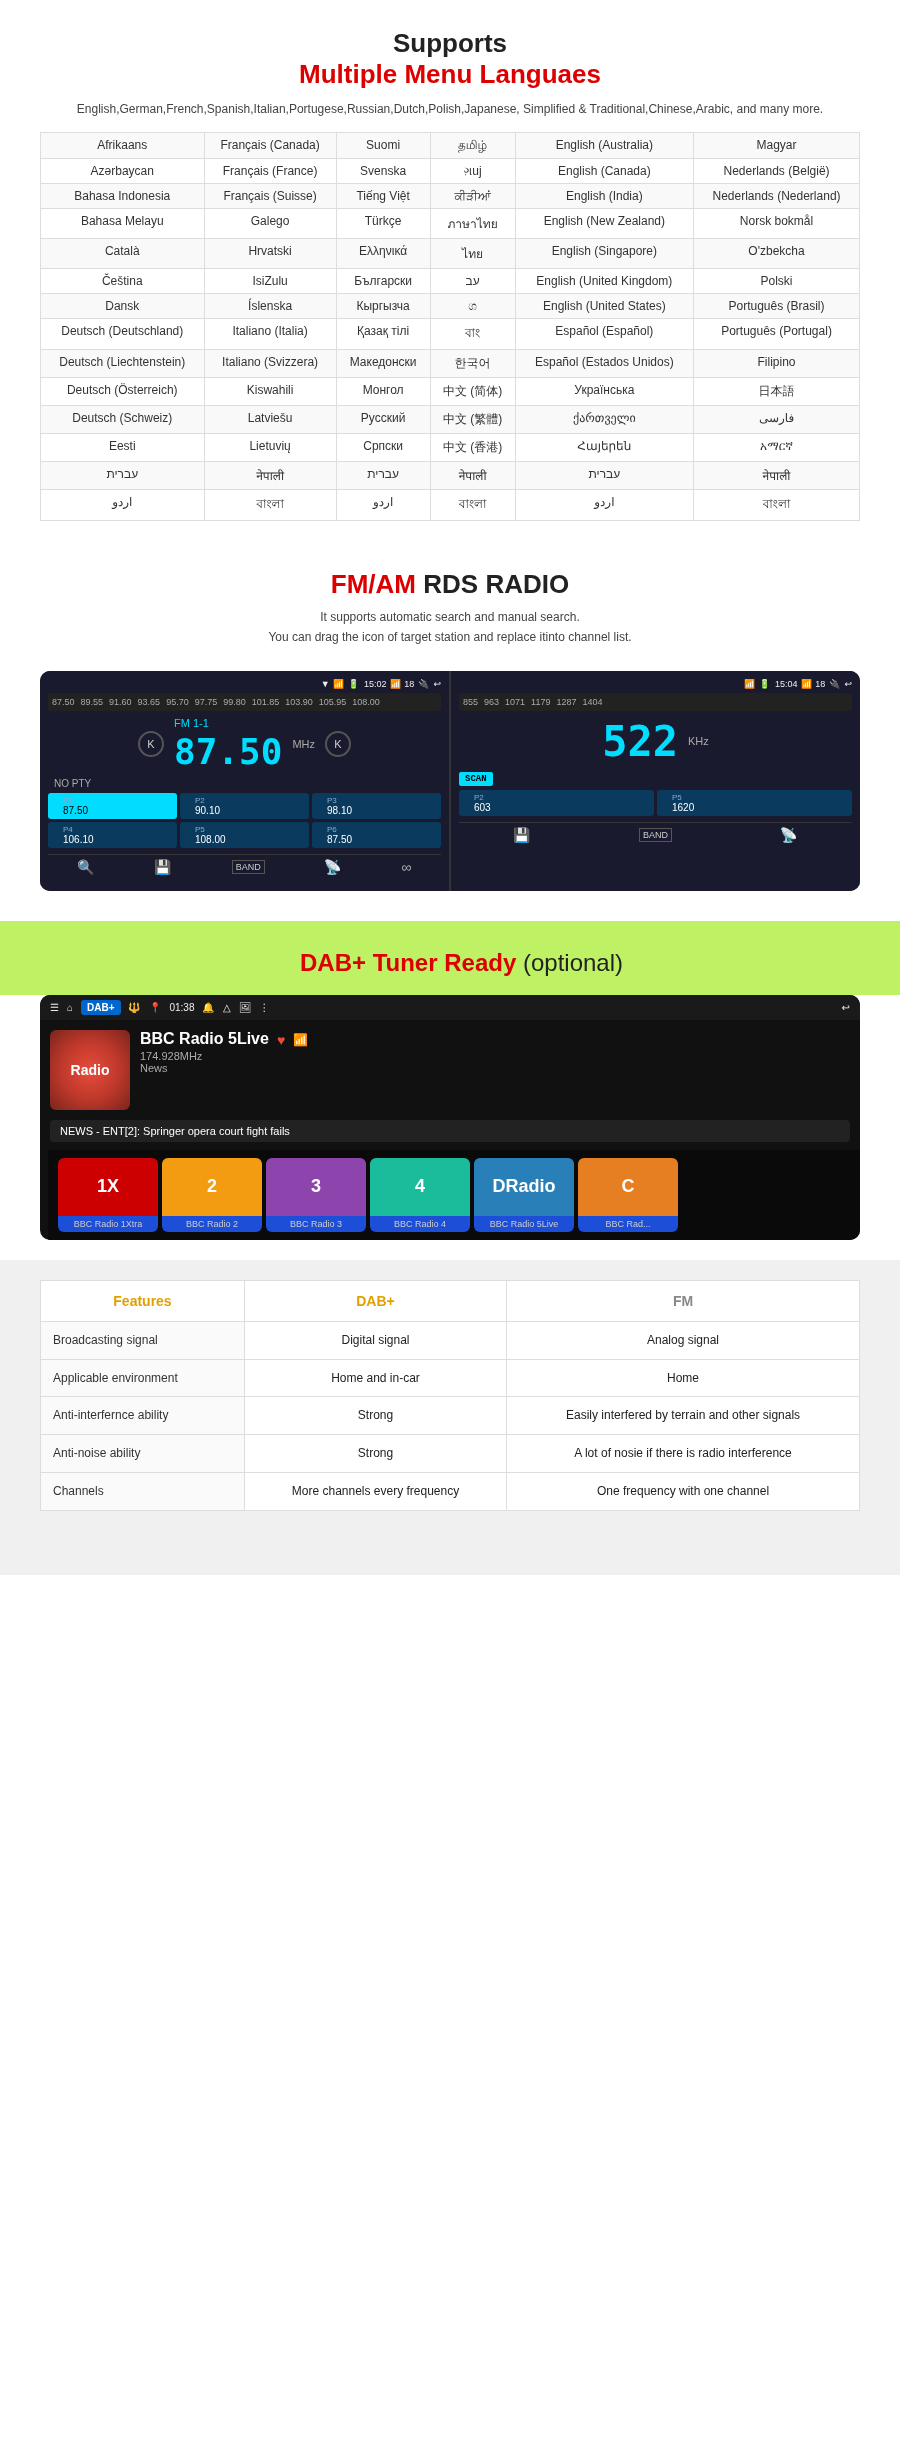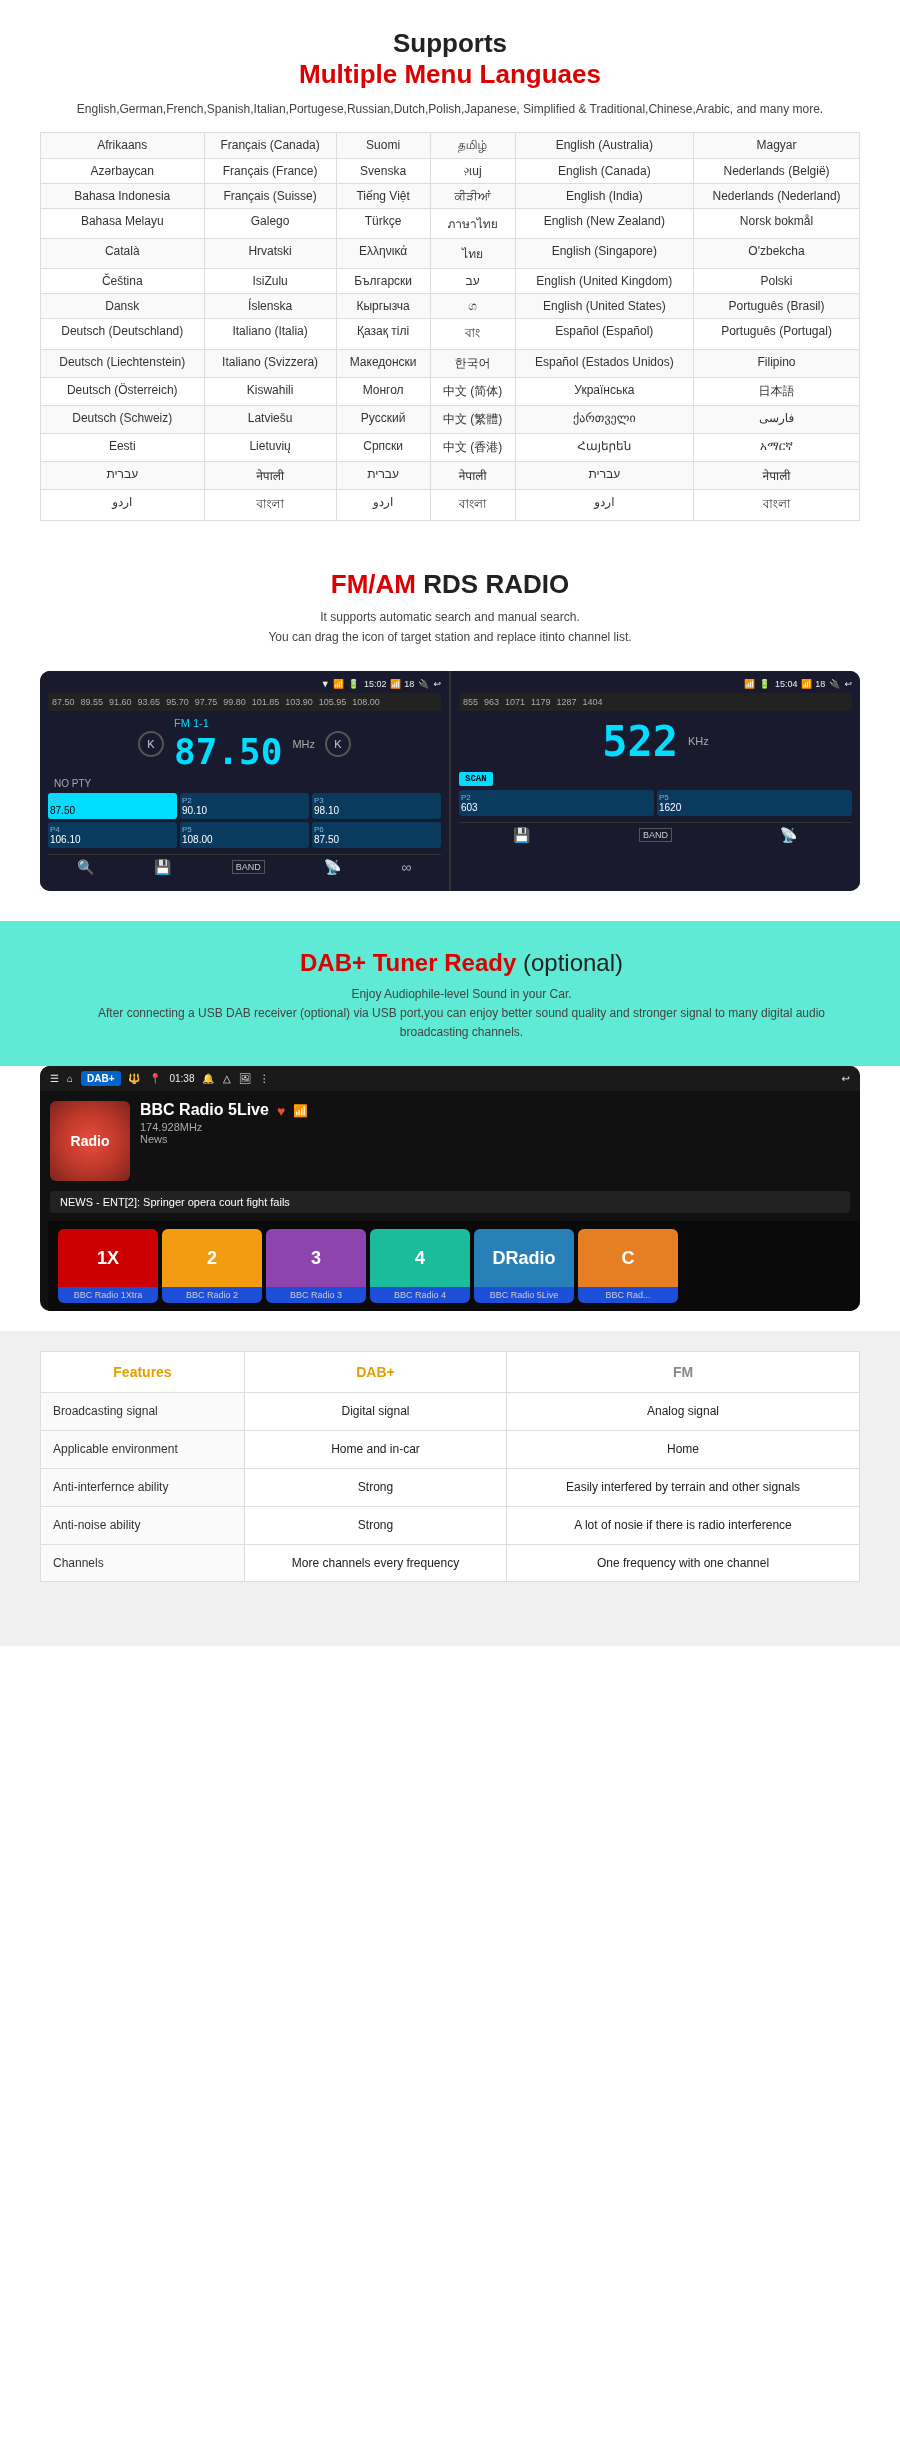--- a/index.html
+++ b/index.html
@@ -138,21 +138,21 @@
     }
     .radio-presets {
       display: grid;
       grid-template-columns: repeat(3, 1fr);
       gap: 3px;
       margin-top: 4px;
     }
     .radio-preset {
       background: #0a3a5e;
       border-radius: 3px;
-      padding: 3px 2px;
+      padding: 3px 15px;
       font-size: 10px;
       color: #fff;
     }
     .radio-preset.active { background: #0df; color: #000; }
     .radio-preset-label {
       font-size: 8px;
       color: #88aacc;
       display: block;
     }
     .radio-toolbar {
@@ -164,21 +164,21 @@
       border-top: 1px solid #333;
     }
     .radio-toolbar-btn {
       font-size: 14px;
       color: #aaa;
     }
 
     
     .section-dab {
       padding: 28px 40px 10px 63px;
-      background: #5eead4;
+      background: #bef264;
     }
     .dab-title {
       font-size: 24px;
       font-weight: 900;
       margin-bottom: 8px;
     }
     .dab-title span.red { color: #d00; }
     .dab-title span.normal { color: #222; font-weight: normal; }
     .dab-desc {
       font-size: 12px;
@@ -565,24 +565,20 @@
       <span class="radio-toolbar-btn">📡</span>
     </div>
   </div>
 </div>
 
 <div class="section-wrapper section-dab">
   <div class="dab-title">
     <span class="red">DAB+ Tuner Ready</span>
     <span class="normal"> (optional)</span>
   </div>
-  <p class="dab-desc">
-    <span>Enjoy Audiophile-level Sound in your Car.</span><br>
-    <span>After connecting a USB DAB receiver (optional) via USB port,you can enjoy better sound quality and stronger signal to many digital audio broadcasting channels.</span>
-  </p>
 </div>
 
 <div class="dab-mockup">
   <div class="dab-statusbar">
     <span>☰</span>
     <span>⌂</span>
     <div class="dab-logo">DAB+</div>
     <span>🔱</span>
     <span>📍</span>
     <span>01:38</span>

